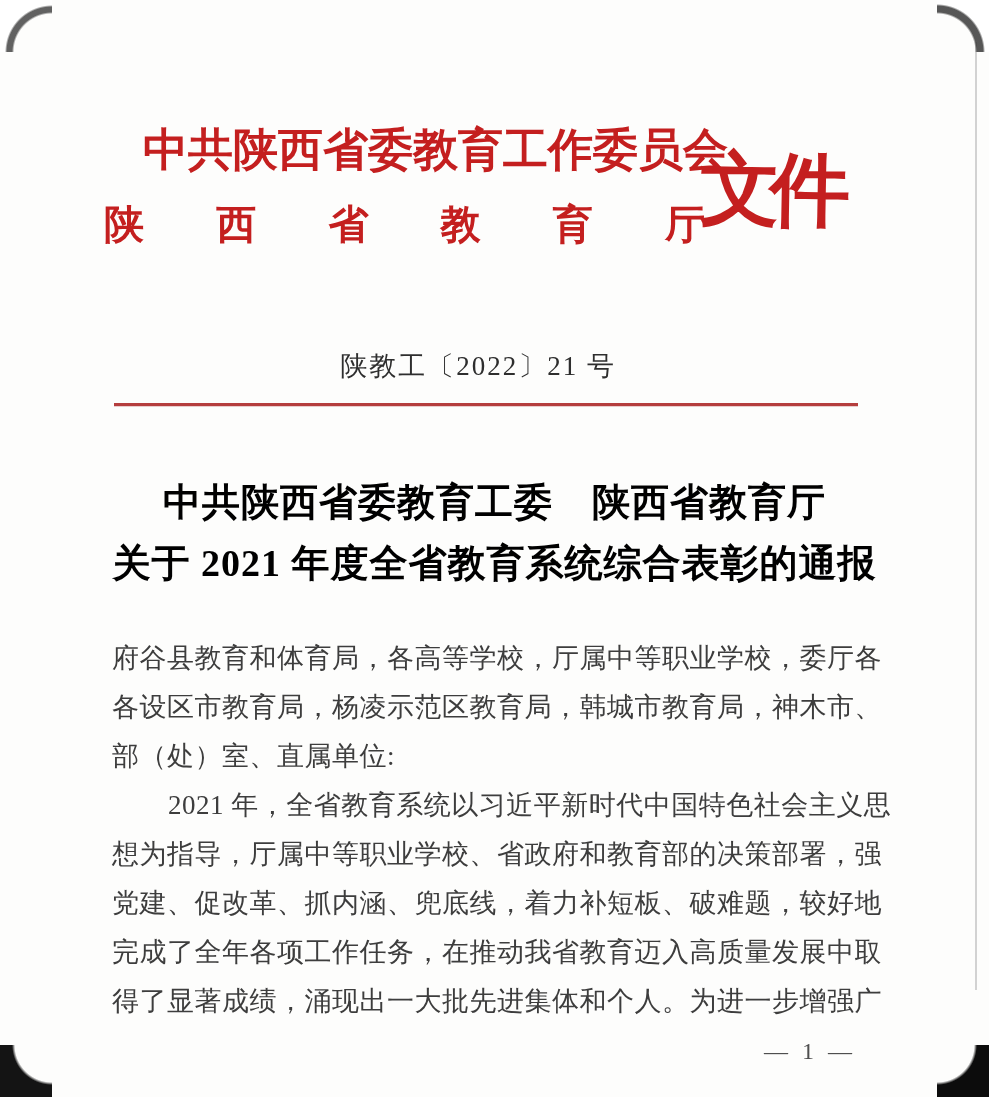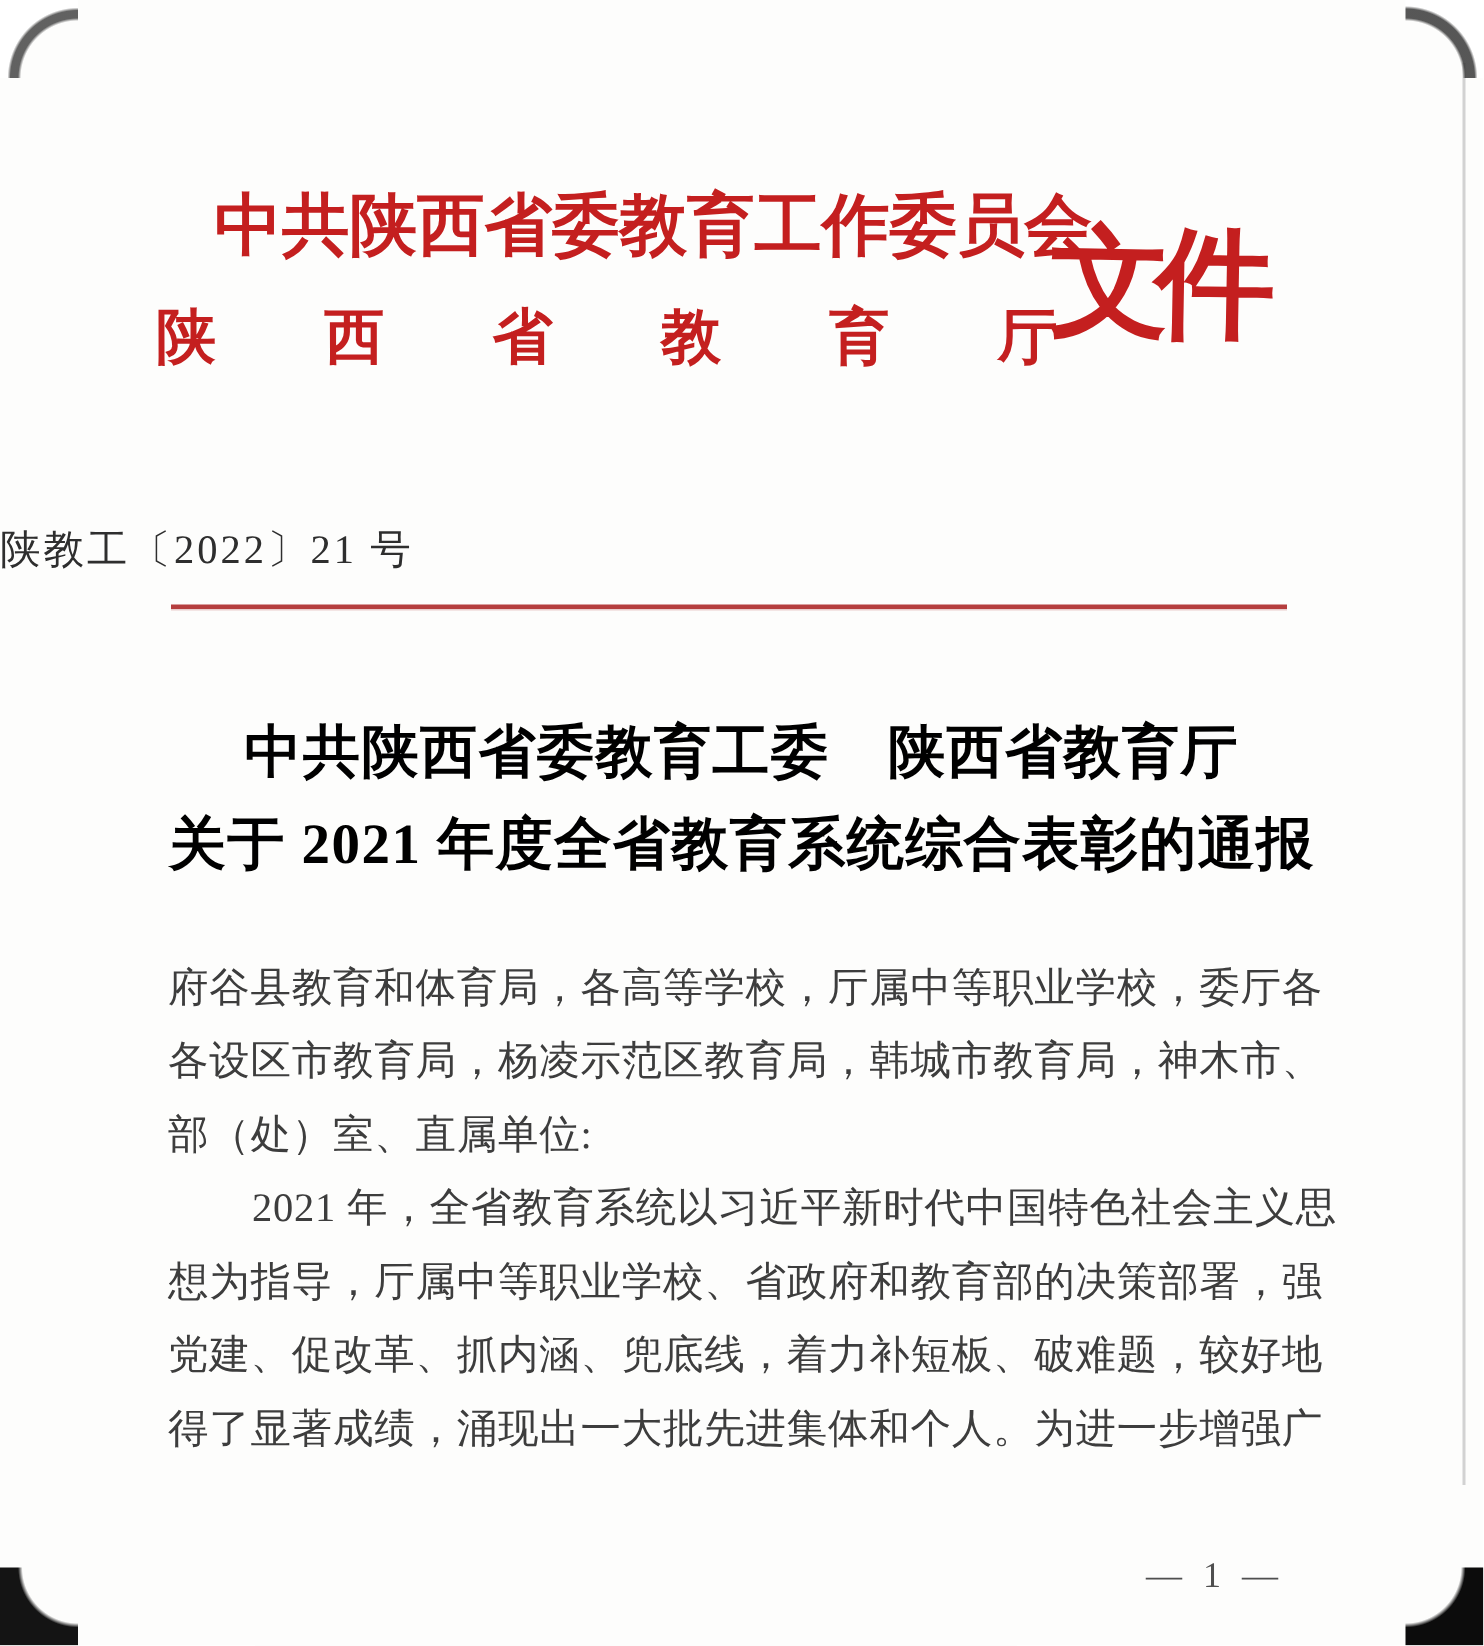--- a/index.html
+++ b/index.html
@@ -56,21 +56,21 @@
     letter-spacing: -10px;
     line-height: 1.1;
     transform: rotate(1deg);
   }
   
   .doc-number {
     position: absolute;
     left: 0;
     top: 348px;
     width: 956px;
-    text-align: left;
+    text-align: center;
     font-size: 27px;
     letter-spacing: 2px;
     color: #2e2e2e;
   }
   .red-divider {
     position: absolute;
     left: 114px;
     top: 403px;
     width: 744px;
     height: 3px;
@@ -183,20 +183,21 @@
     <div class="title-line2">关于 2021 年度全省教育系统综合表彰的通报</div>
   </div>
 
   <div class="body-block">
     <div class="body-line">府谷县教育和体育局，各高等学校，厅属中等职业学校，委厅各</div>
     <div class="body-line">各设区市教育局，杨凌示范区教育局，韩城市教育局，神木市、</div>
     <div class="body-line no-justify">部（处）室、直属单位:</div>
     <div class="body-line indent">2021 年，全省教育系统以习近平新时代中国特色社会主义思</div>
     <div class="body-line">想为指导，厅属中等职业学校、省政府和教育部的决策部署，强</div>
     <div class="body-line">党建、促改革、抓内涵、兜底线，着力补短板、破难题，较好地</div>
+    <div class="body-line">完成了全年各项工作任务，在推动我省教育迈入高质量发展中取</div>
     <div class="body-line">得了显著成绩，涌现出一大批先进集体和个人。为进一步增强广</div>
   </div>
 
   <div class="page-number">— 1 —</div>
 
   <div class="right-edge"></div>
   <div class="corner tl"></div>
   <div class="corner tr"></div>
   <div class="corner bl"></div>
   <div class="corner br"></div>

